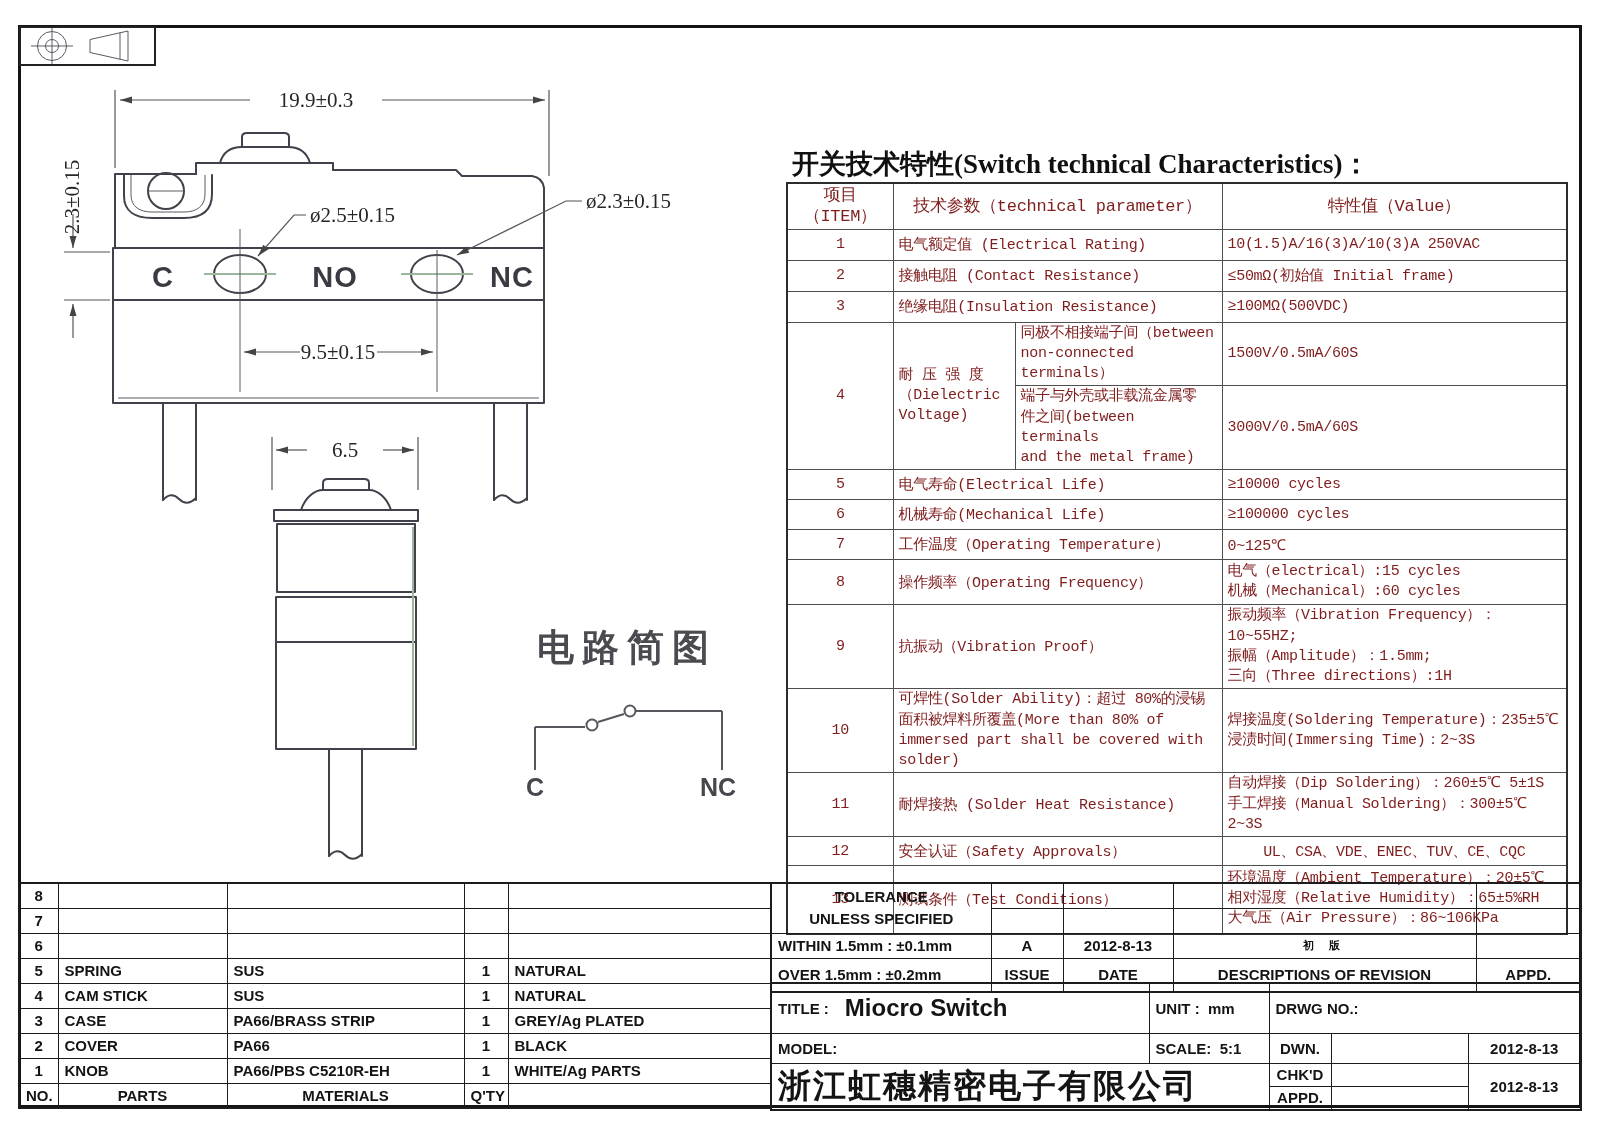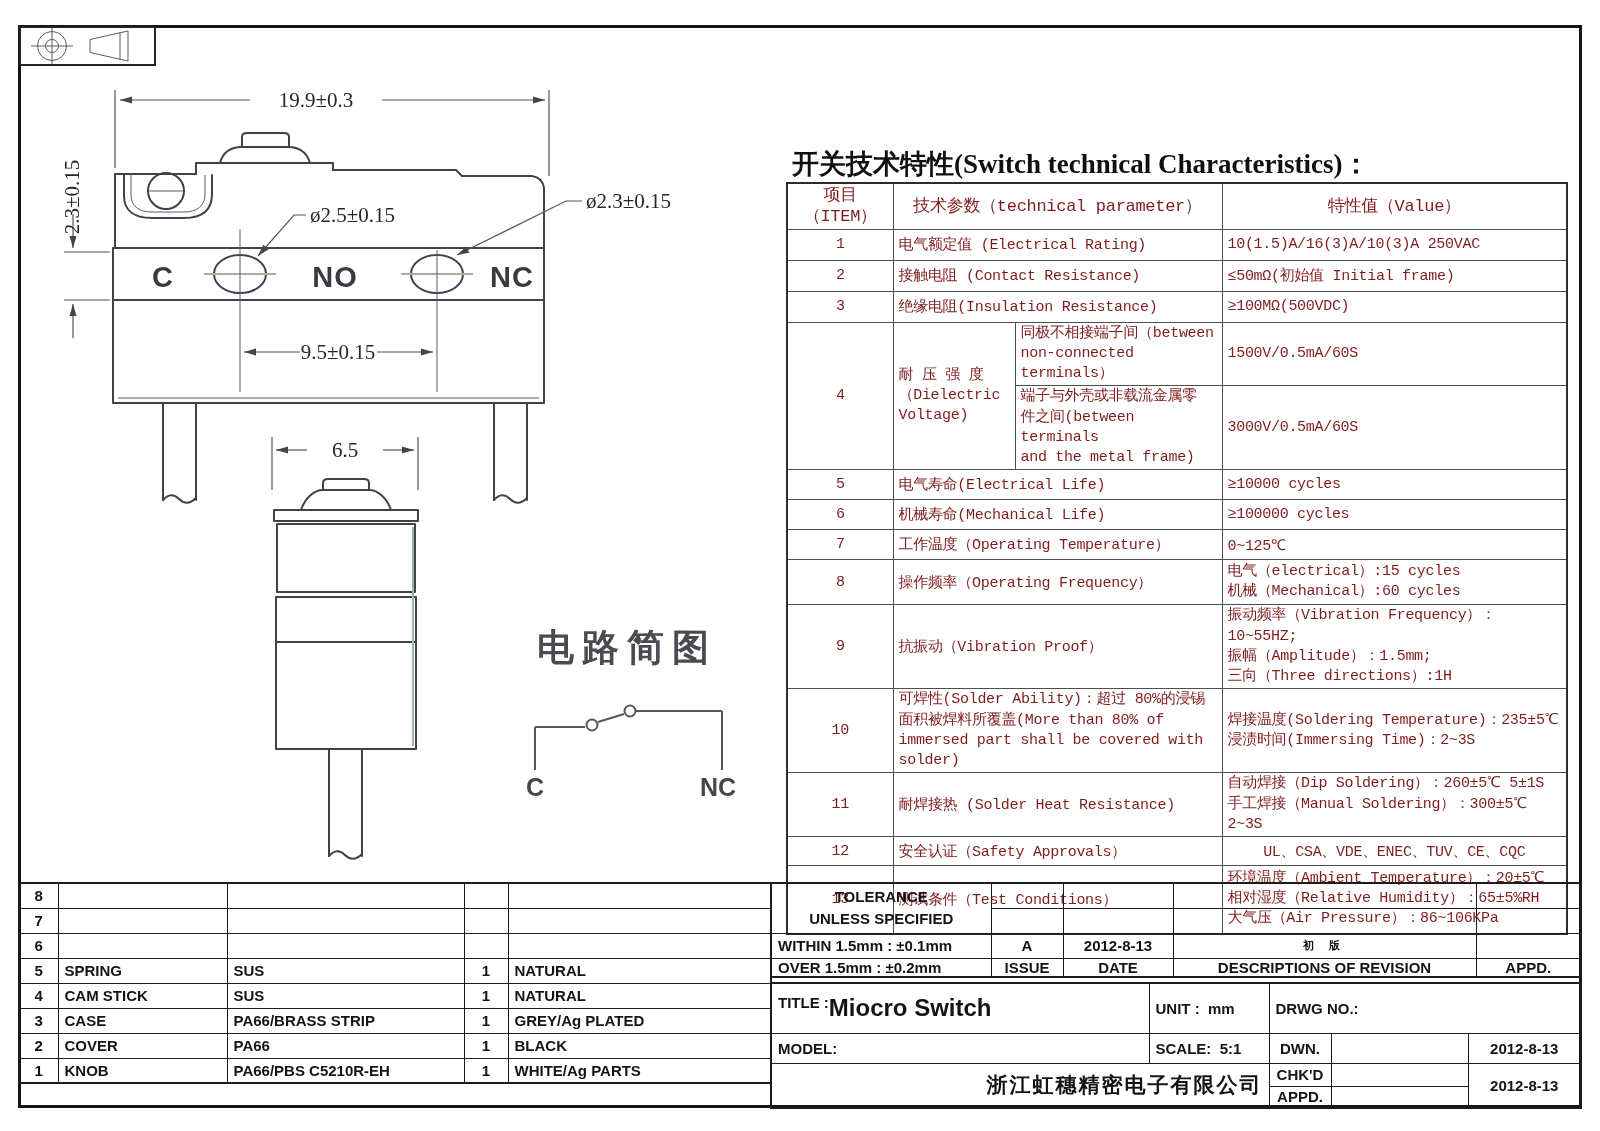--- a/index.html
+++ b/index.html
@@ -24,23 +24,23 @@
   .hd{font-size:17px;text-align:center;line-height:1.25;}
   .bottomband{position:absolute;left:18px;top:882px;}
   table.bt{border-collapse:collapse;table-layout:fixed;position:absolute;border:2px solid #1c1c1c;
     font-family:"Liberation Sans",sans-serif;font-size:15px;font-weight:bold;color:#141414;}
   table.bt td{border:1px solid #1c1c1c;box-sizing:border-box;padding:0 6px;white-space:nowrap;overflow:hidden;vertical-align:middle;}
   table.parts{left:0;top:0;width:752px;}
   table.parts td{height:25px;}
   table.tbu{left:752px;top:0;width:810px;}
   table.tbl{left:752px;top:100px;width:810px;}
   .tol-title{text-align:center;line-height:1.5;}
-  .title-cell{display:flex;align-items:flex-start;gap:0;}
+  .title-cell{display:flex;align-items:center;gap:16px;}
   .title-val{font-size:24px;}
-  .company{font-size:21px;text-align:right;letter-spacing:2px;}
+  .company{font-size:33px;text-align:left;letter-spacing:2px;}
   .rev{font-size:11px;letter-spacing:6px;}
 </style>
 </head>
 <body>
 
 <div class="frame"></div>
 
 <svg class="draw" viewBox="0 0 1600 1131">
   <defs>
     <marker id="ar" markerUnits="userSpaceOnUse" markerWidth="14" markerHeight="10" refX="13" refY="5" orient="auto">
@@ -309,20 +309,27 @@
           <td class="c">1</td>
           <td>BLACK</td>
         </tr>
     <tr>
           <td class="c">1</td>
           <td>KNOB</td>
           <td>PA66/PBS C5210R-EH</td>
           <td class="c">1</td>
           <td>WHITE/Ag PARTS</td>
         </tr>
+    <tr>
+          <td class="c">NO.</td>
+          <td class="c">PARTS</td>
+          <td class="c">MATERIALS</td>
+          <td class="c">Q'TY</td>
+          <td></td>
+        </tr>
   </tbody>
     </table>
 
   <table class="bt tbu">
     <colgroup>
         <col style="width:220px">
         <col style="width:72px">
         <col style="width:110px">
         <col style="width:303px">
         <col style="width:105px">
@@ -341,21 +348,21 @@
           <td></td>
           <td></td>
         </tr>
     <tr style="height:25px">
       <td>WITHIN 1.5mm : ±0.1mm</td>
       <td class="c">A</td>
       <td class="c">2012-8-13</td>
       <td class="c rev">初 版</td>
       <td></td>
     </tr>
-    <tr style="height:19px">
+    <tr style="height:34px">
       <td>OVER 1.5mm : ±0.2mm</td>
       <td class="c">ISSUE</td>
       <td class="c">DATE</td>
       <td class="c">DESCRIPTIONS OF REVISION</td>
       <td class="c">APPD.</td>
     </tr>
   </tbody>
     </table>
 
   <table class="bt tbl">

